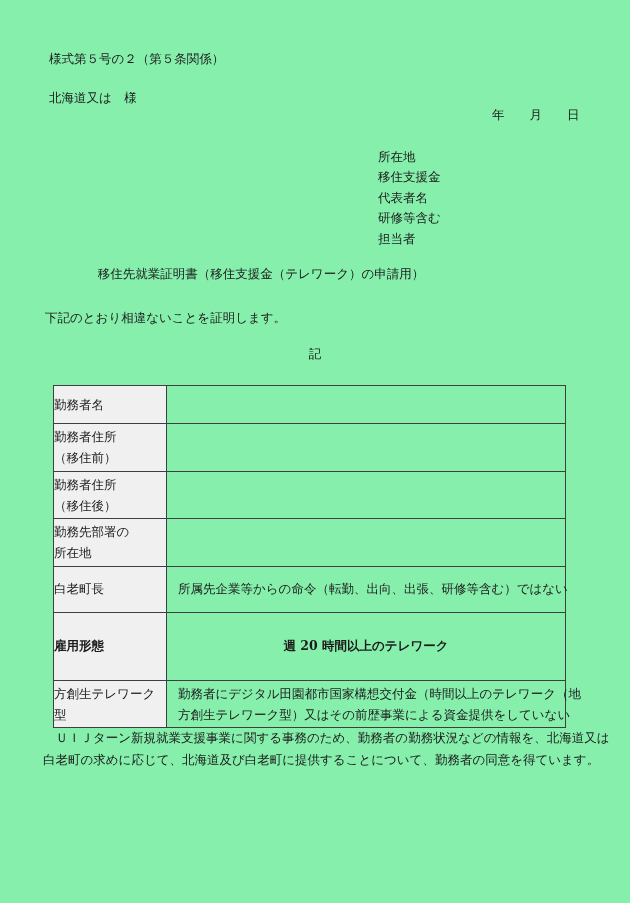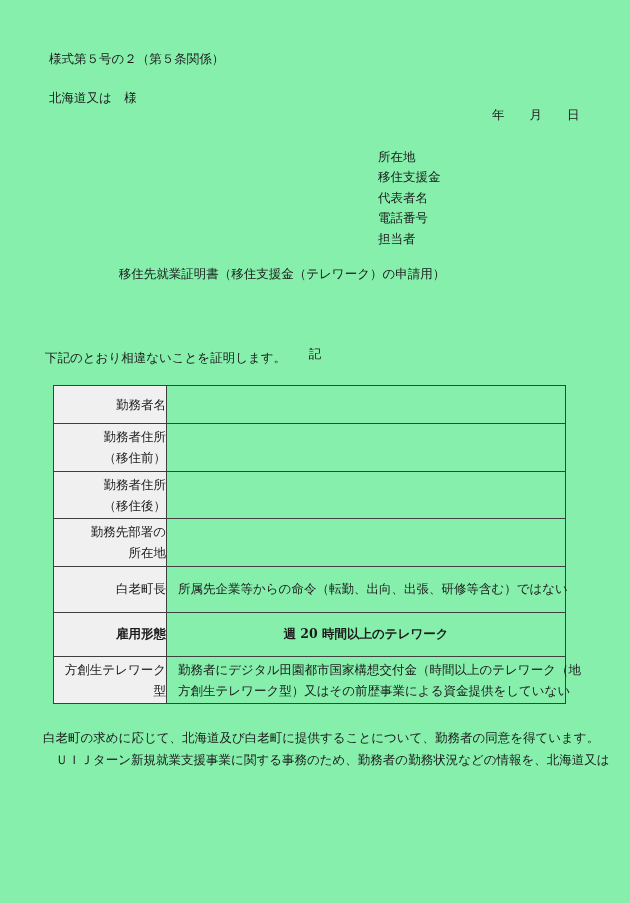--- a/index.html
+++ b/index.html
@@ -11,47 +11,47 @@
     font-family:"DejaVu Serif","Liberation Serif",serif;
     color:#1b1b1b;
     font-size:12.5px;
     overflow:hidden;
   }
   .abs{position:absolute;white-space:nowrap;}
   .form-no{left:49px;top:51px;}
   .addressee{left:49px;top:90px;}
   .date-line{left:492px;top:107px;display:flex;gap:25px;}
   .sender{left:378px;top:147px;line-height:20.4px;}
-  .title-line{left:0;top:266px;width:522px;text-align:center;padding-left:21px;}
-  .intro{left:45px;top:310px;margin-top:40px;}
+  .title-line{left:0;top:266px;width:522px;text-align:center;}
+  .intro{left:45px;top:310px;}
   .ki{left:0;top:346px;width:630px;text-align:center;}
 
   table.cert{
     position:absolute;left:53px;top:385px;width:513px;
     border-collapse:collapse;table-layout:fixed;
   }
   table.cert td{
     border:1px solid #3f3f3f;
     font-size:12.5px;
     vertical-align:middle;
     overflow:visible;
   }
   td.lbl{
     width:112px;
     background:#f0f0f0;
-    text-align:right;
+    text-align:left;
     line-height:1.7;
     padding:2px 0;
   }
   td.val{
     padding:2px 20px 2px 11px;
     line-height:1.7;
   }
   td.val div{white-space:nowrap;}
-  td.val.center{text-align:center;padding:2px 4px;}
+  td.val.center{text-align:center;padding:14px 4px;}
   tr.r1 td{height:33px;}
   tr.r2 td{height:40px;}
   tr.r3 td{height:38px;}
   tr.r4 td{height:38px;}
   tr.r5 td{height:39px;}
   tr.r6 td{height:41px;}
   tr.r7 td{height:39px;font-weight:bold;}
   tr.r8 td{height:38px;}
 
   .footer{
@@ -72,21 +72,21 @@
   <div class="abs date-line">
     <span>年</span>
     <span>月</span>
     <span>日</span>
   </div>
 
   <div class="abs sender">
     <div>所在地</div>
     <div>移住支援金</div>
     <div>代表者名</div>
-    <div>電話番号</div>
+    <div>研修等含む</div>
     <div>担当者</div>
   </div>
 
   <div class="abs title-line">移住先就業証明書（移住支援金（テレワーク）の申請用）</div>
 
   <div class="abs intro">下記のとおり相違ないことを証明します。</div>
 
   <div class="abs ki">記</div>
 
   <table class="cert">
@@ -148,17 +148,17 @@
         </td>
         <td class="val">
           <div>勤務者にデジタル田園都市国家構想交付金（時間以上のテレワーク（地</div>
           <div>方創生テレワーク型）又はその前歴事業による資金提供をしていない</div>
         </td>
       </tr>
     </tbody>
   </table>
 
   <div class="abs footer">
+    <div>　ＵＩＪターン新規就業支援事業に関する事務のため、勤務者の勤務状況などの情報を、北海道又は</div>
     <div>白老町の求めに応じて、北海道及び白老町に提供することについて、勤務者の同意を得ています。</div>
-    <div>　ＵＩＪターン新規就業支援事業に関する事務のため、勤務者の勤務状況などの情報を、北海道又は</div>
   </div>
 
 </div>
 
 </body></html>

